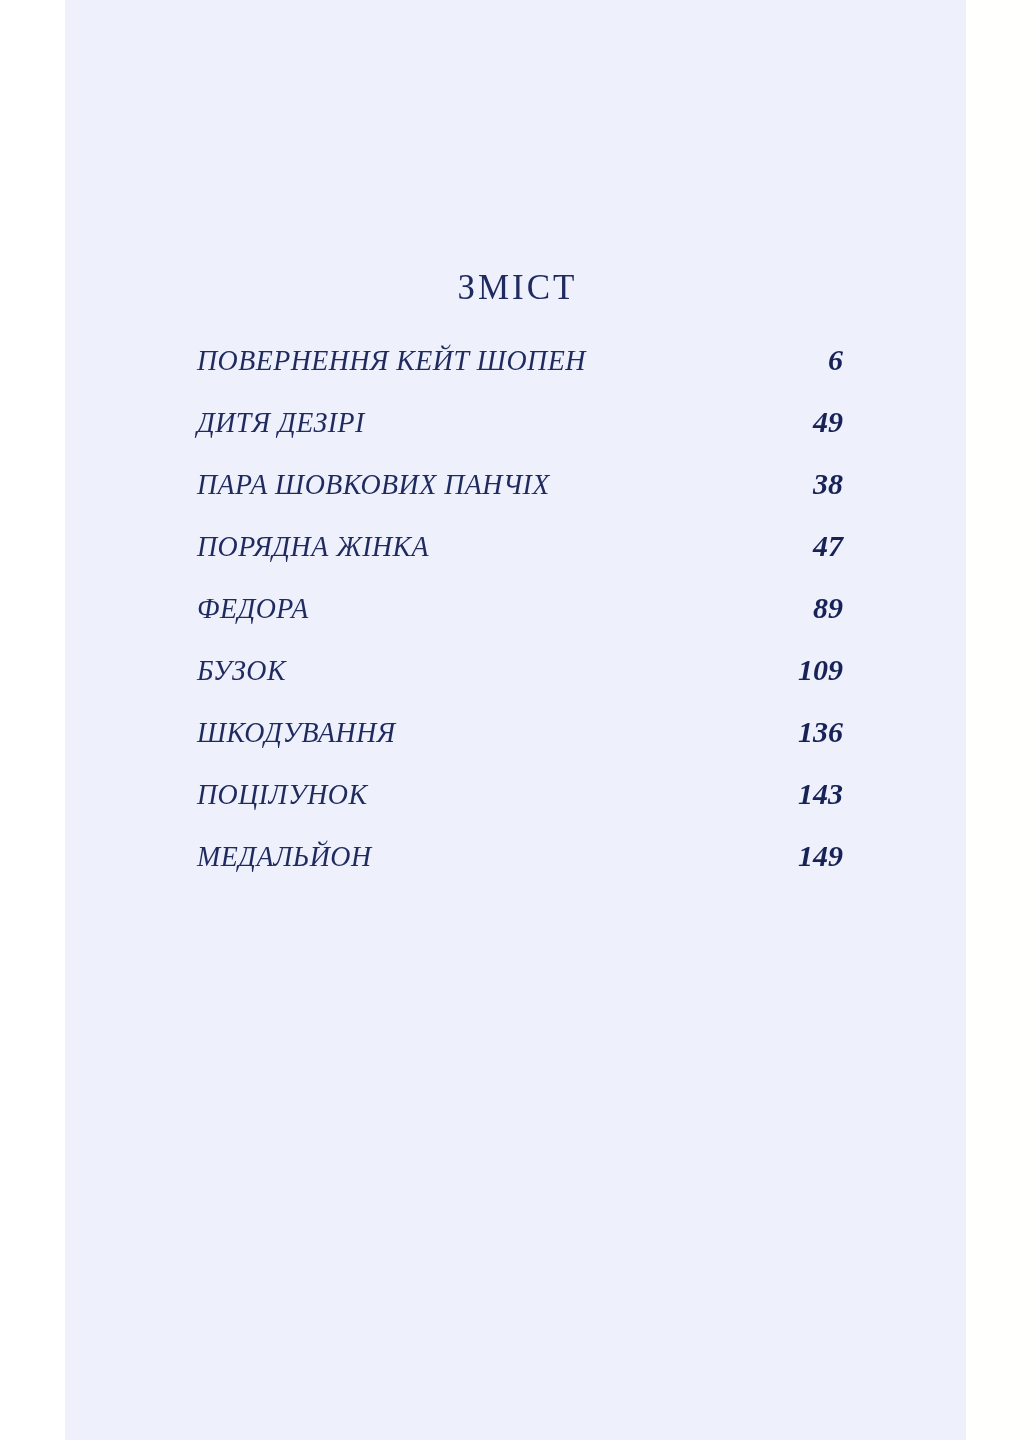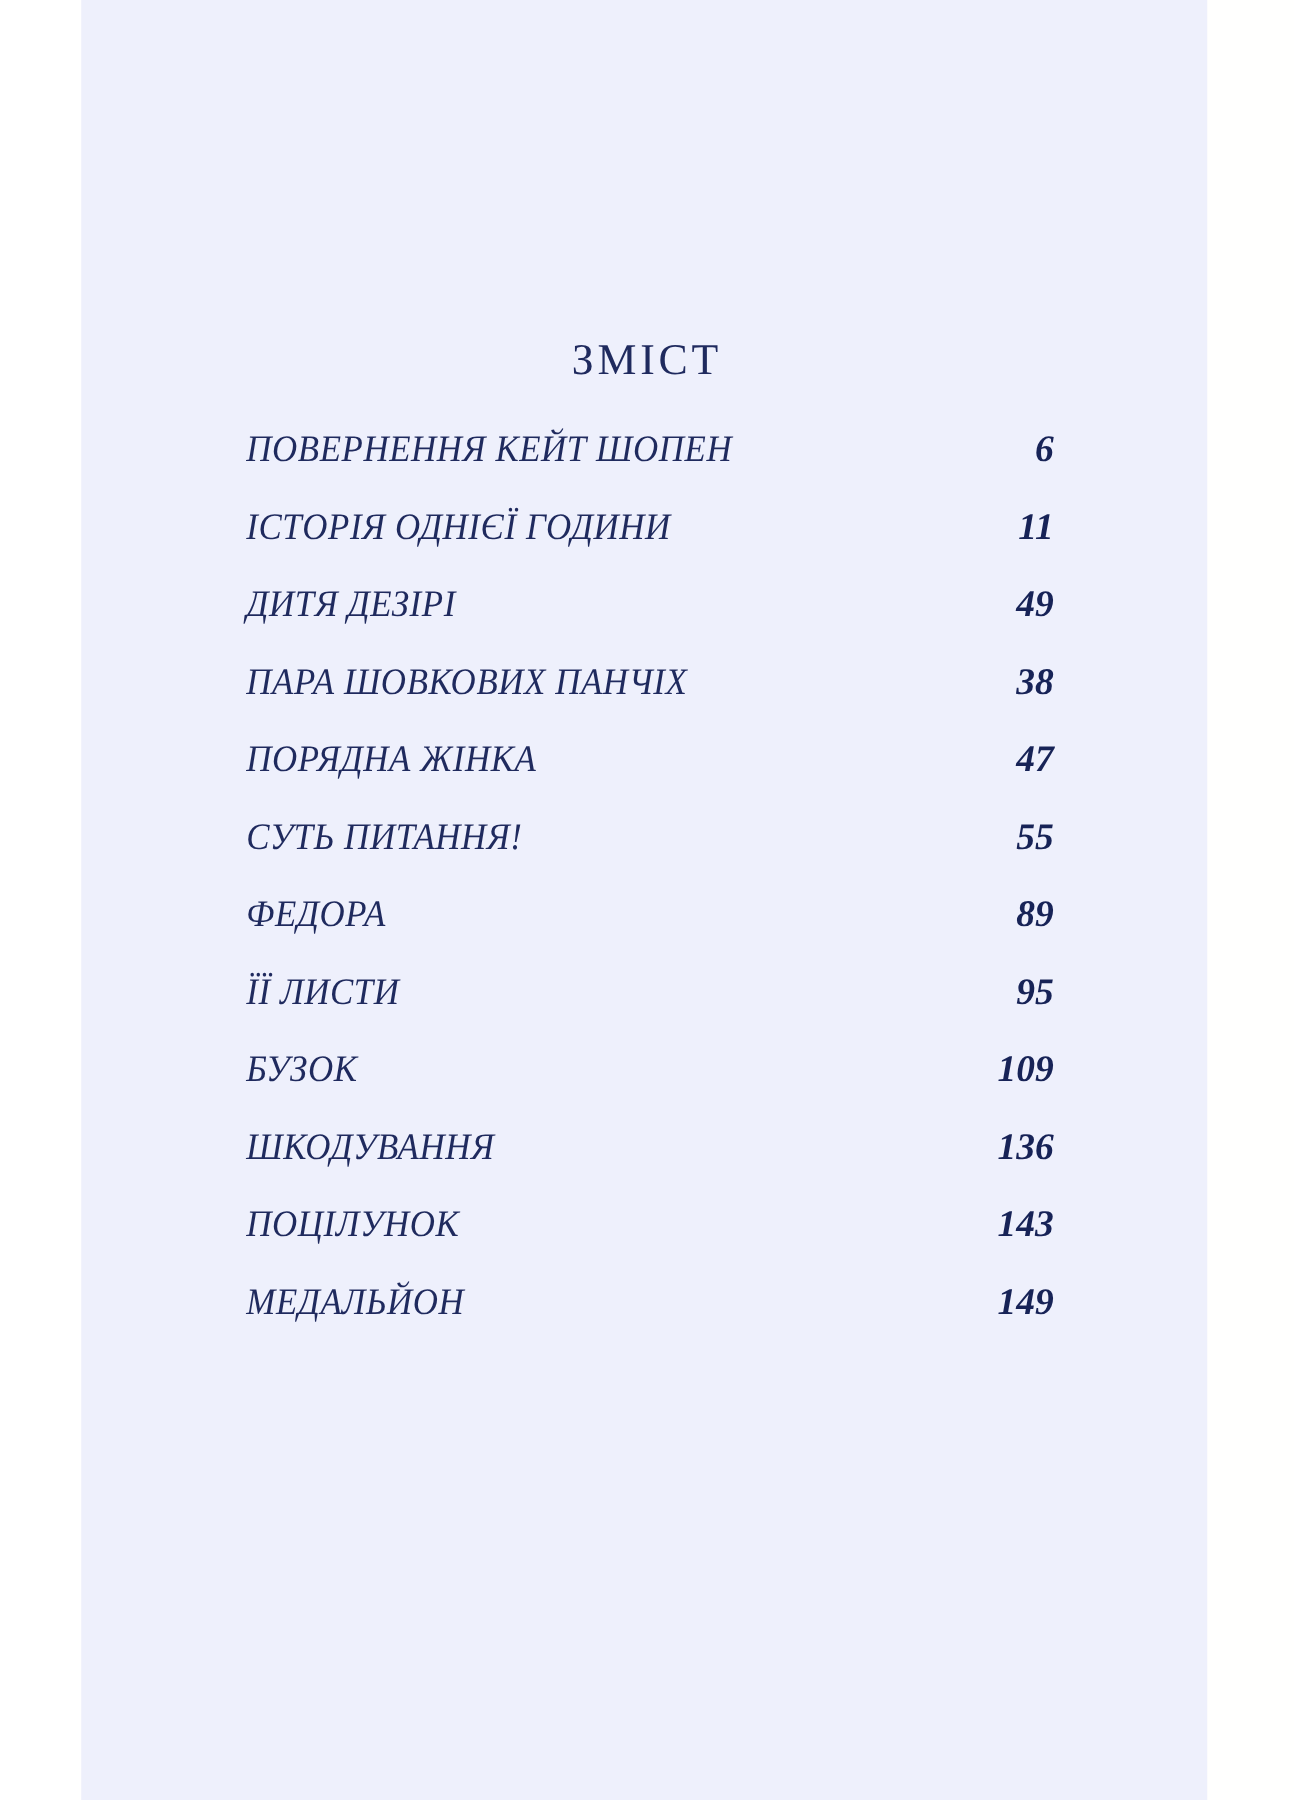--- a/index.html
+++ b/index.html
@@ -106,46 +106,34 @@
 <div class="toc">
 
   <div class="toc-title">ЗМІСТ</div>
 
   <div class="toc-list">
       <div class="toc-entry">
         <span class="entry-title">ПОВЕРНЕННЯ КЕЙТ ШОПЕН</span>
         <span class="entry-page">6</span>
       </div>
       <div class="toc-entry">
-        <span class="entry-title">ІСТОРІЯ ОДНІЄЇ ГОДИНИ</span>
-        <span class="entry-page">11</span>
-      </div>
-      <div class="toc-entry">
         <span class="entry-title">ДИТЯ ДЕЗІРІ</span>
         <span class="entry-page">49</span>
       </div>
       <div class="toc-entry">
         <span class="entry-title">ПАРА ШОВКОВИХ ПАНЧІХ</span>
         <span class="entry-page">38</span>
       </div>
       <div class="toc-entry">
         <span class="entry-title">ПОРЯДНА ЖІНКА</span>
         <span class="entry-page">47</span>
       </div>
       <div class="toc-entry">
-        <span class="entry-title">СУТЬ ПИТАННЯ!</span>
-        <span class="entry-page">55</span>
-      </div>
-      <div class="toc-entry">
         <span class="entry-title">ФЕДОРА</span>
         <span class="entry-page">89</span>
-      </div>
-      <div class="toc-entry">
-        <span class="entry-title">ЇЇ ЛИСТИ</span>
-        <span class="entry-page">95</span>
       </div>
       <div class="toc-entry">
         <span class="entry-title">БУЗОК</span>
         <span class="entry-page">109</span>
       </div>
       <div class="toc-entry">
         <span class="entry-title">ШКОДУВАННЯ</span>
         <span class="entry-page">136</span>
       </div>
       <div class="toc-entry">

